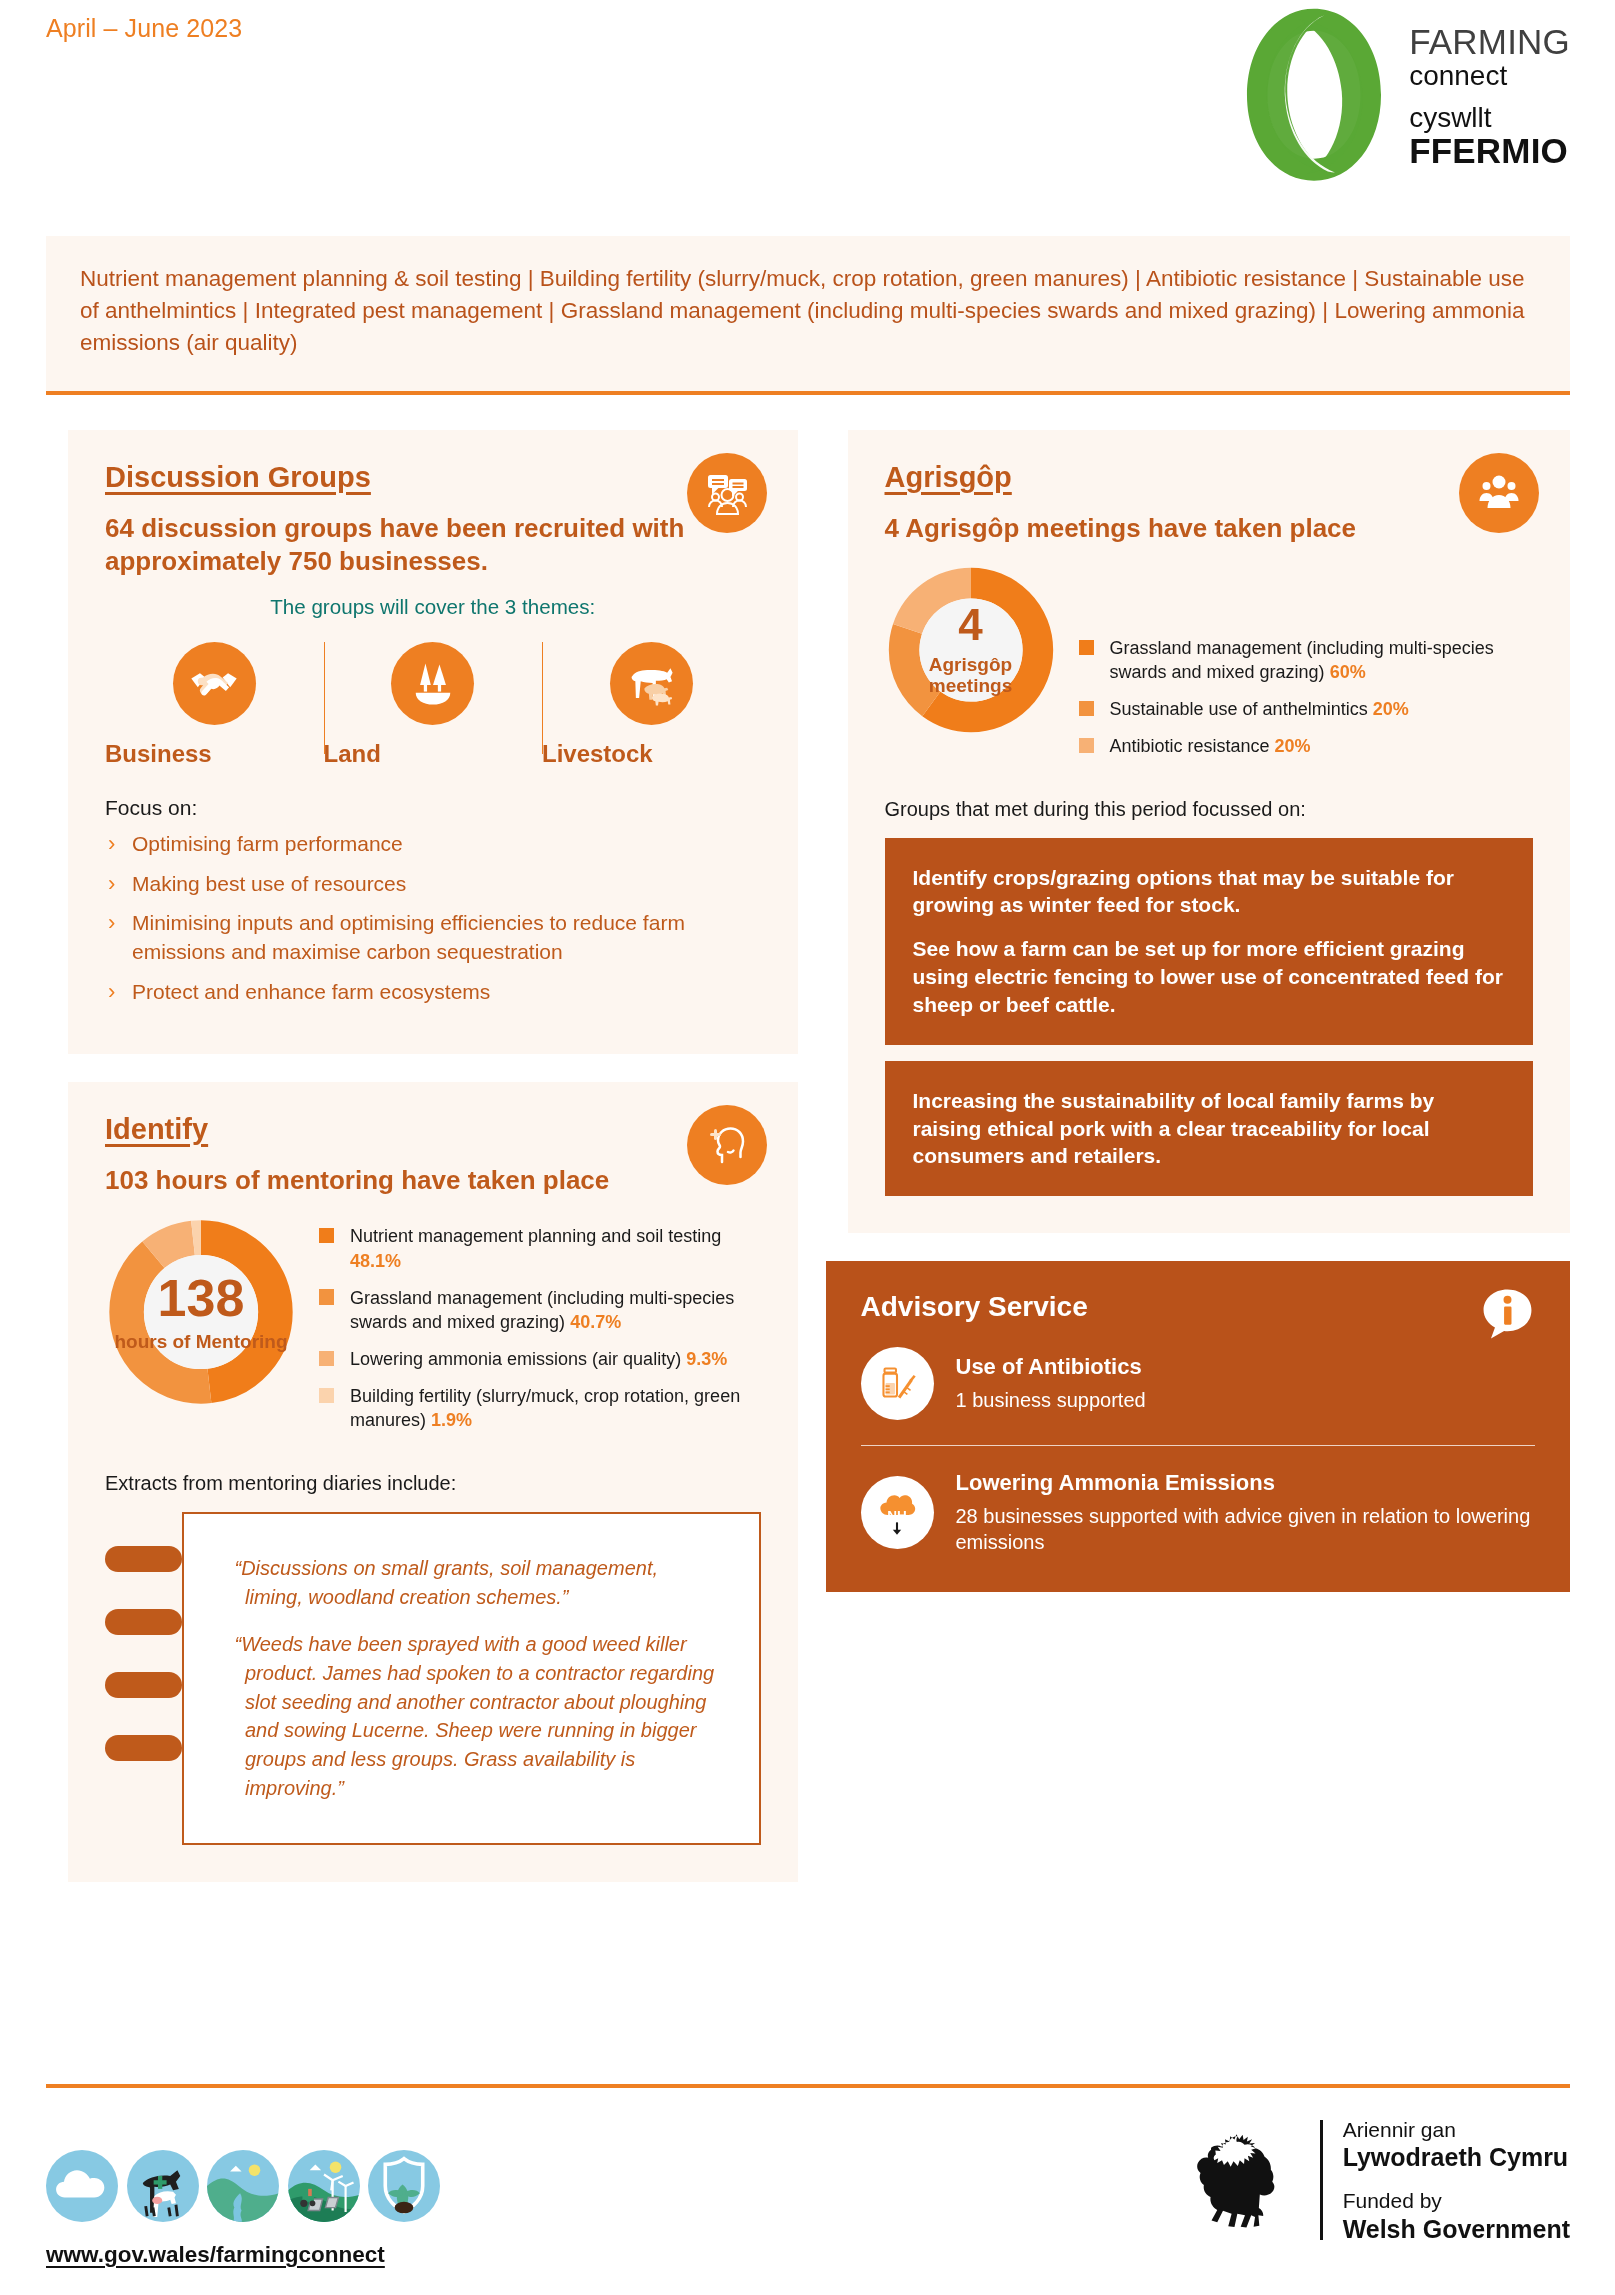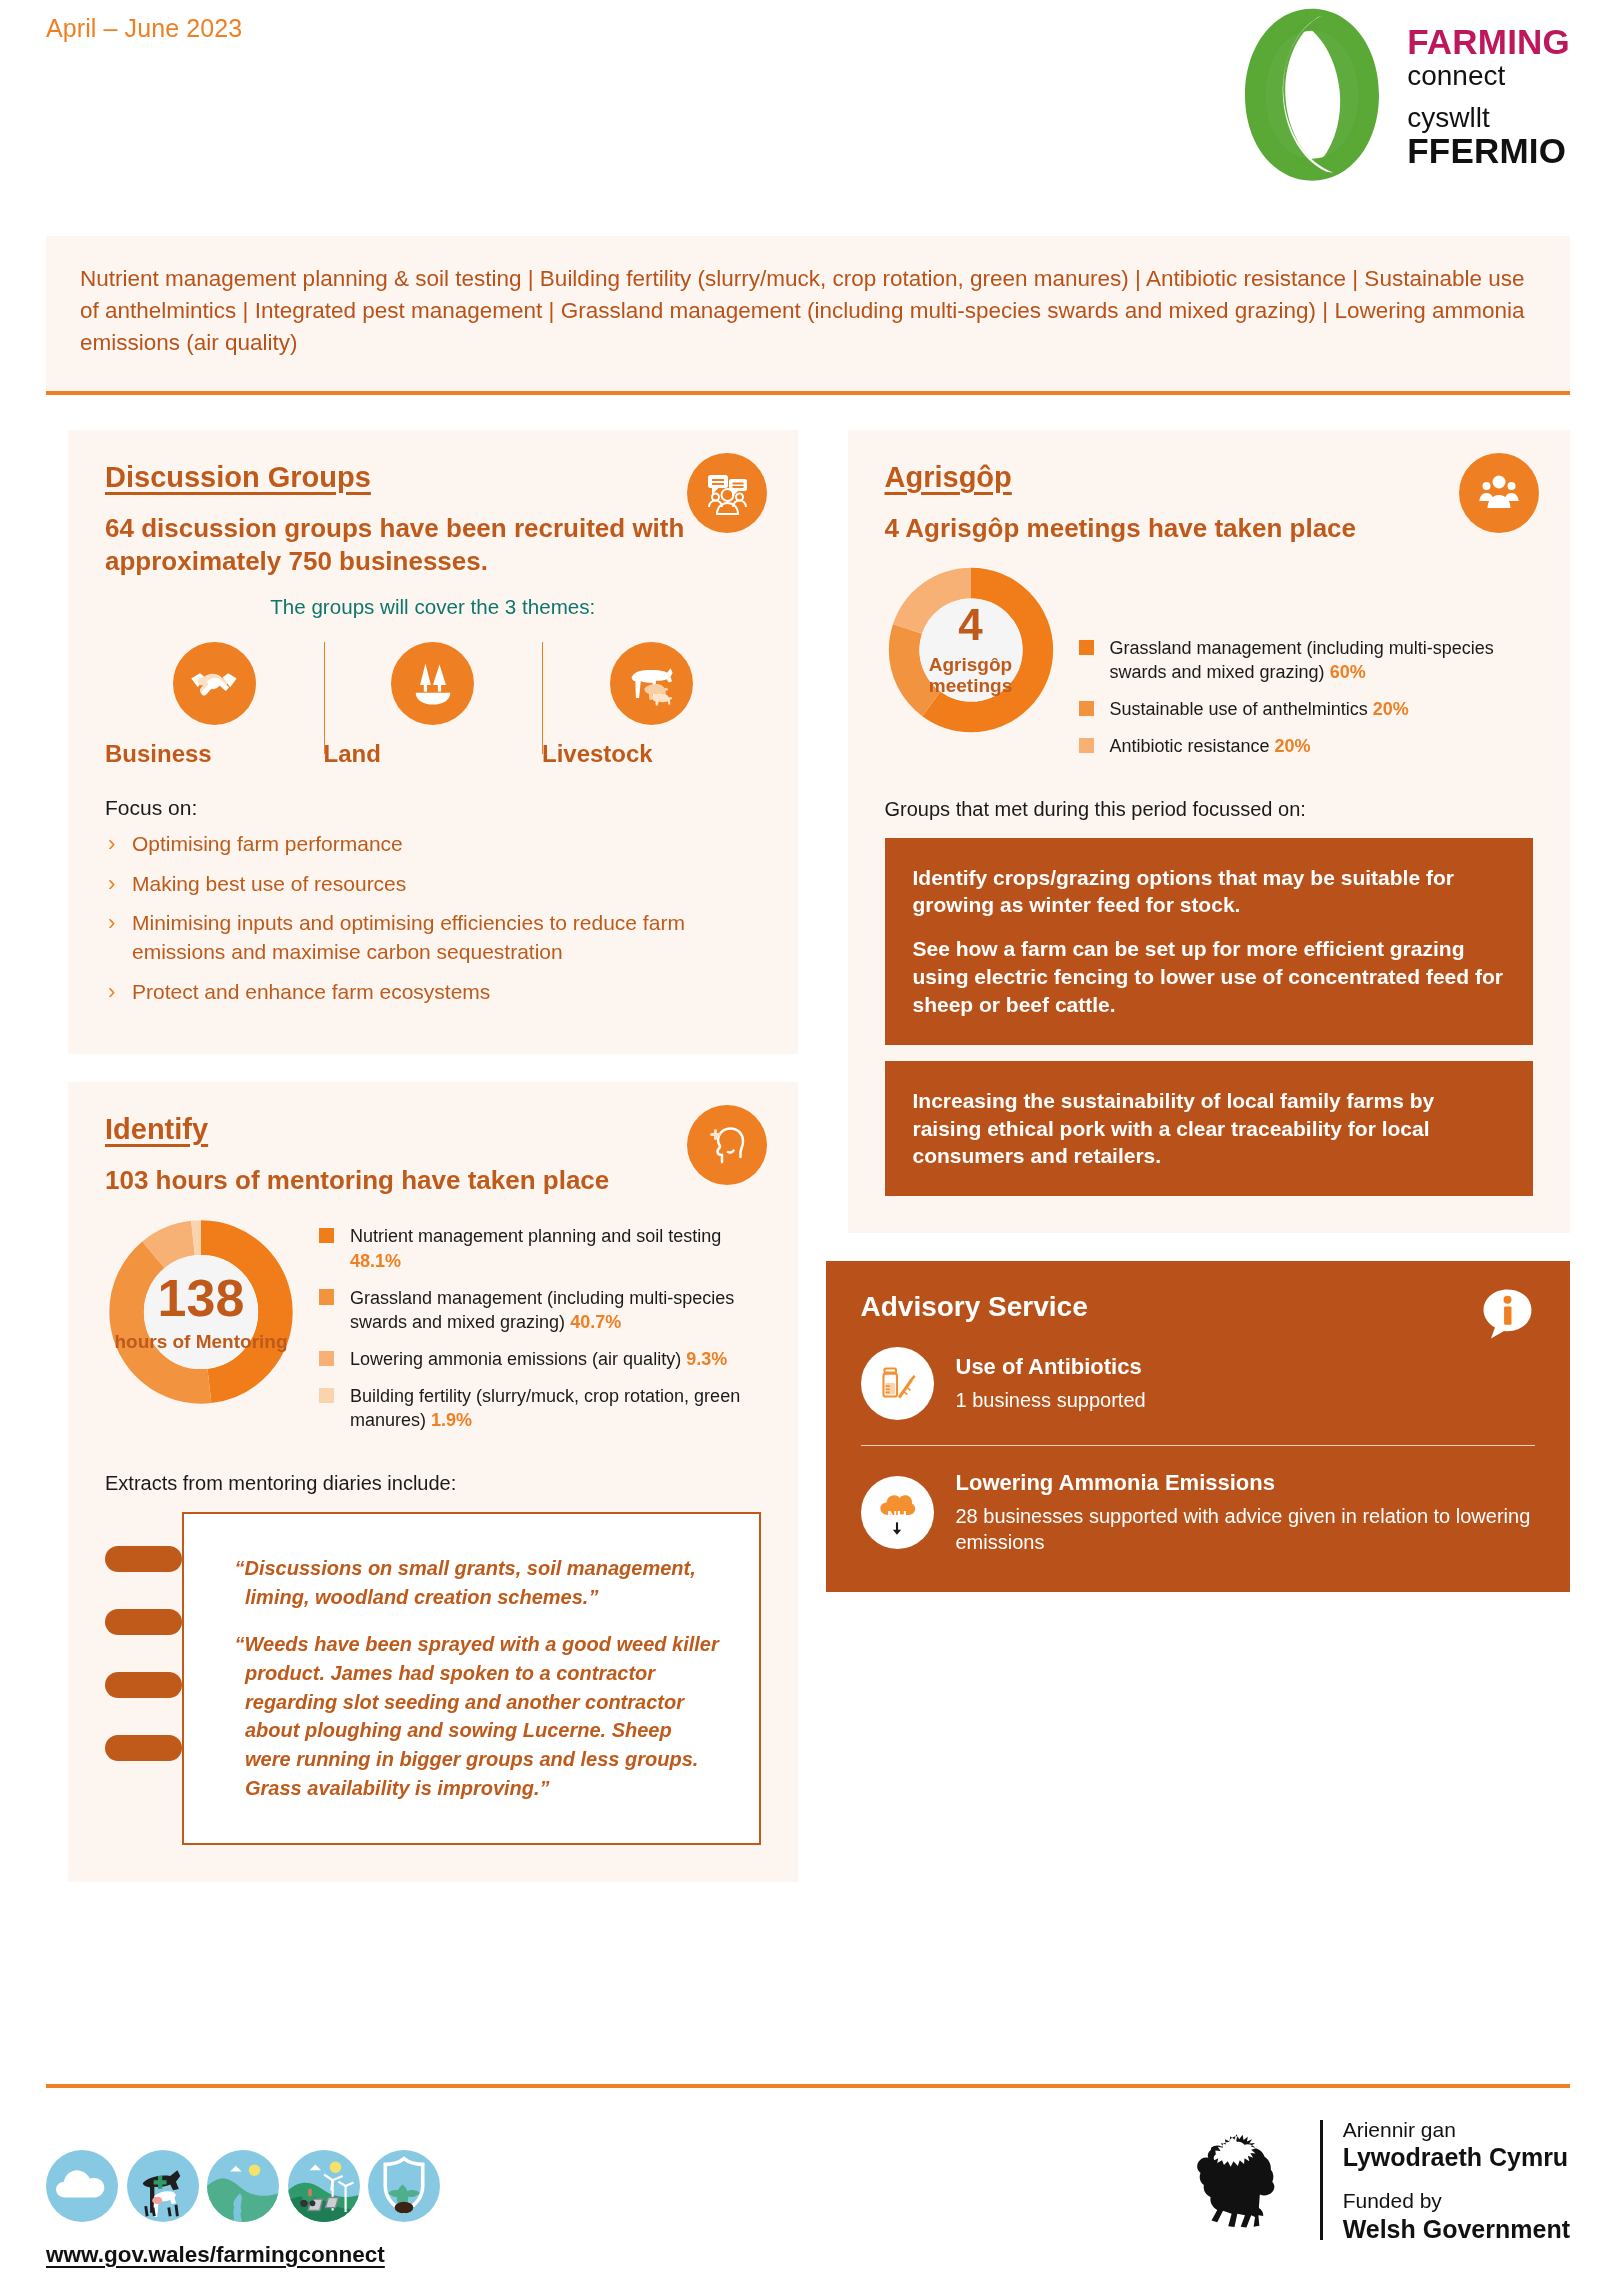--- a/index.html
+++ b/index.html
@@ -21,21 +21,21 @@
     font-size: 46px; font-weight: 700; color: #ee7f22;
     line-height: 1.16; margin-top: 15.3px; max-width: 1006px;
     letter-spacing: -0.2px;
   }
   .logo-block {
     position: absolute; right: 0; top: 4.8px;
     display: flex; align-items: center; gap: 16.3px;
   }
   .logo-ring { width: 158px; height: 180px; position: relative; }
   .logo-words { line-height: 1; padding-top: 2.9px; }
-  .lw1 { font-size: 35px; font-weight: 700; letter-spacing: 0.2px; color:#be185d; }
+  .lw1 { font-size: 35px; font-weight: 400; letter-spacing: 0.2px; color:#404040; }
   .lw2 { font-size: 28px; font-weight: 400; color:#111; margin-top: 2.9px;}
   .lw3 { font-size: 28px; font-weight: 400; color:#111; margin-top: 14.4px;}
   .lw4 { font-size: 35px; font-weight: 700; letter-spacing: 0.2px; color:#111; margin-top: 1px;}
 
   
   .themes-bar {
     margin-top: 10.5px; background: #fdf6f0; padding: 27px 40px 31px 34px;
     border-bottom: 4.3px solid #ee7f22;
   }
   .themes-text {
@@ -129,21 +129,21 @@
   .rings { position:absolute; left:0; top:34px; width:77px; }
   .ring {
     width:77px; height:26px; background:#bf5a1b; border-radius:13.4px; margin-bottom: 37px;
   }
   .quote-box {
     border:2.4px solid #bf5a1b; background:#ffffff; padding: 40px 38px 40px 61px;
     margin-left: 43px;
   }
   .quote-box p {
     font-size: 20px; line-height:1.44; color:#bf5a1b; font-style:italic;
-    margin-bottom: 18px; text-indent: -10.5px; font-weight: bold;
+    margin-bottom: 18px; text-indent: -10.5px;
   }
   .quote-box p:last-child { margin-bottom:0; }
 
   
   .advisory { background:#b9521a; color:#fff; padding: 30px 35px 37px 35px; margin-top: 28px; position:relative; }
   .advisory h2 { font-size: 28px; font-weight:700; color:#fff; }
   .adv-icon-tr { position:absolute; right:34px; top:25px; width:57px; height:57px; }
   .adv-row { display:flex; align-items:center; gap:22px; margin-top: 24px; }
   .adv-disc {
     width:73px; height:73px; border-radius:50%; background:#fff; flex:0 0 auto;

